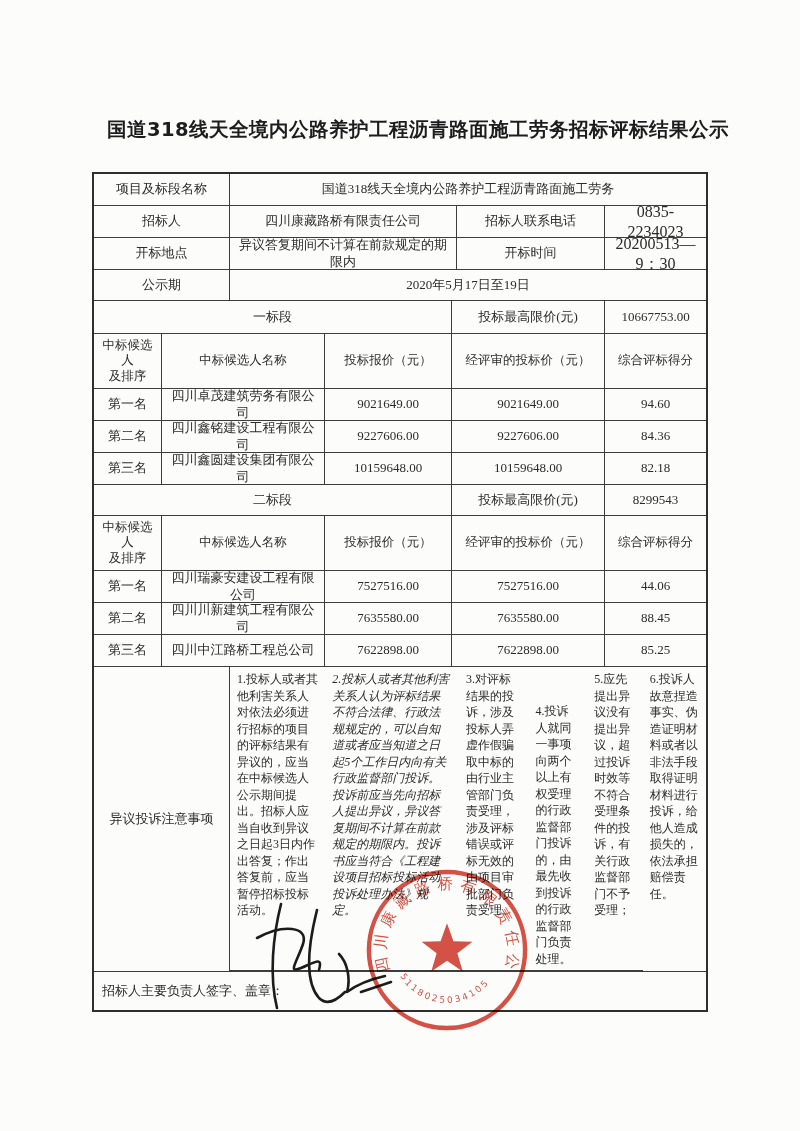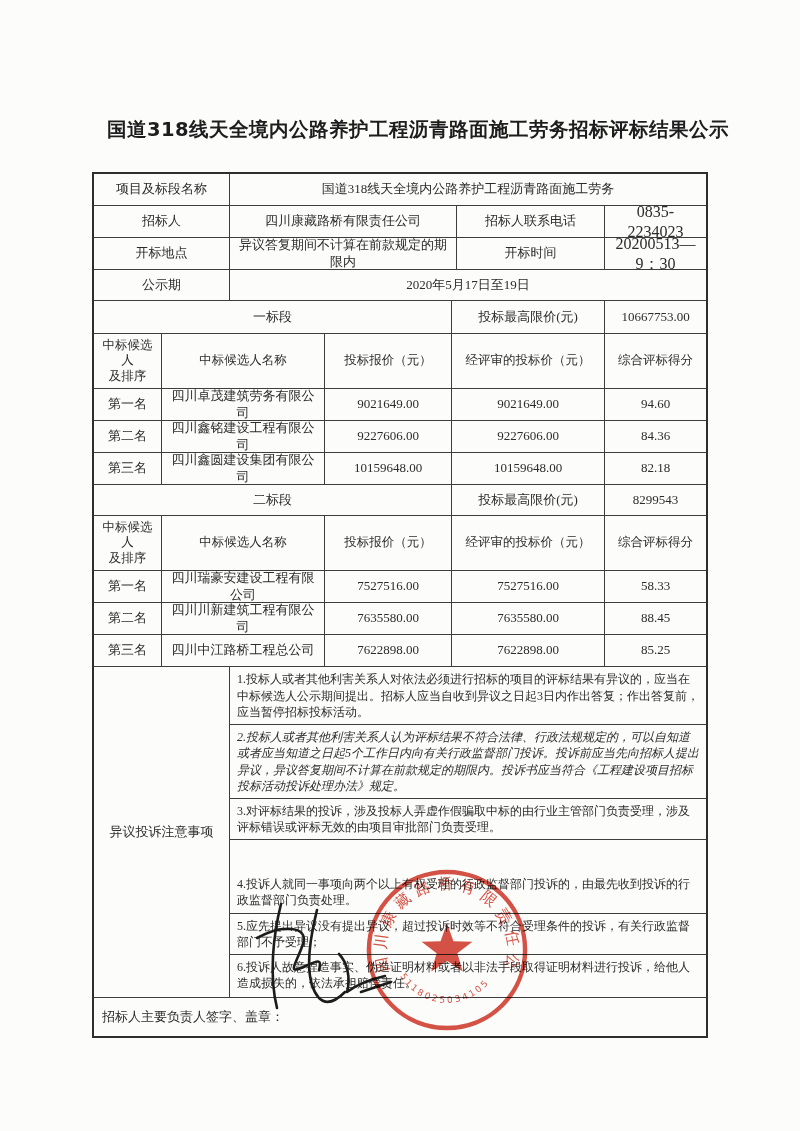--- a/index.html
+++ b/index.html
@@ -42,21 +42,21 @@
   .h54{height:54px;}
   .small{font-size:16px;}
   .hdr .cell{font-size:12.5px;}
   .two-line{flex-direction:column;justify-content:center;}
   .notes-row{display:flex;align-items:stretch;}
   .notes-label{
     width:136px;border-right:1px solid #3d3d3d;box-sizing:border-box;
     display:flex;align-items:center;justify-content:center;
     font-size:13px;text-align:center;
   }
-  .notes-col{flex:1;display:flex;flex-direction:column;}
+  .notes-col{flex:1;display:flex;flex-direction:row;}
   .note{
     border-bottom:1px solid #3d3d3d;
     font-size:12px;line-height:16.5px;text-align:left;
     padding:4px 7px 3px 7px;box-sizing:border-box;
     display:flex;align-items:flex-start;
   }
   .note:last-child{border-bottom:none;}
   .n1{min-height:48px;} .n2{min-height:62px;font-style:italic;} .n3{min-height:36px;}
   .n4{min-height:42px;margin-top:32px;} .n5{min-height:34px;} .n6{min-height:42px;}
   .sig-row{
@@ -157,21 +157,21 @@
     <div class="cell w-price">投标报价（元）</div>
     <div class="cell w-rev">经评审的投标价（元）</div>
     <div class="cell">综合评标得分</div>
   </div>
 
   <div class="row h31">
     <div class="cell w-rank">第一名</div>
     <div class="cell w-name">四川瑞豪安建设工程有限公司</div>
     <div class="cell w-price">7527516.00</div>
     <div class="cell w-rev">7527516.00</div>
-    <div class="cell">58.33</div>
+    <div class="cell">44.06</div>
   </div>
   <div class="row h31">
     <div class="cell w-rank">第二名</div>
     <div class="cell w-name">四川川新建筑工程有限公司</div>
     <div class="cell w-price">7635580.00</div>
     <div class="cell w-rev">7635580.00</div>
     <div class="cell">88.45</div>
   </div>
   <div class="row h31">
     <div class="cell w-rank">第三名</div>

